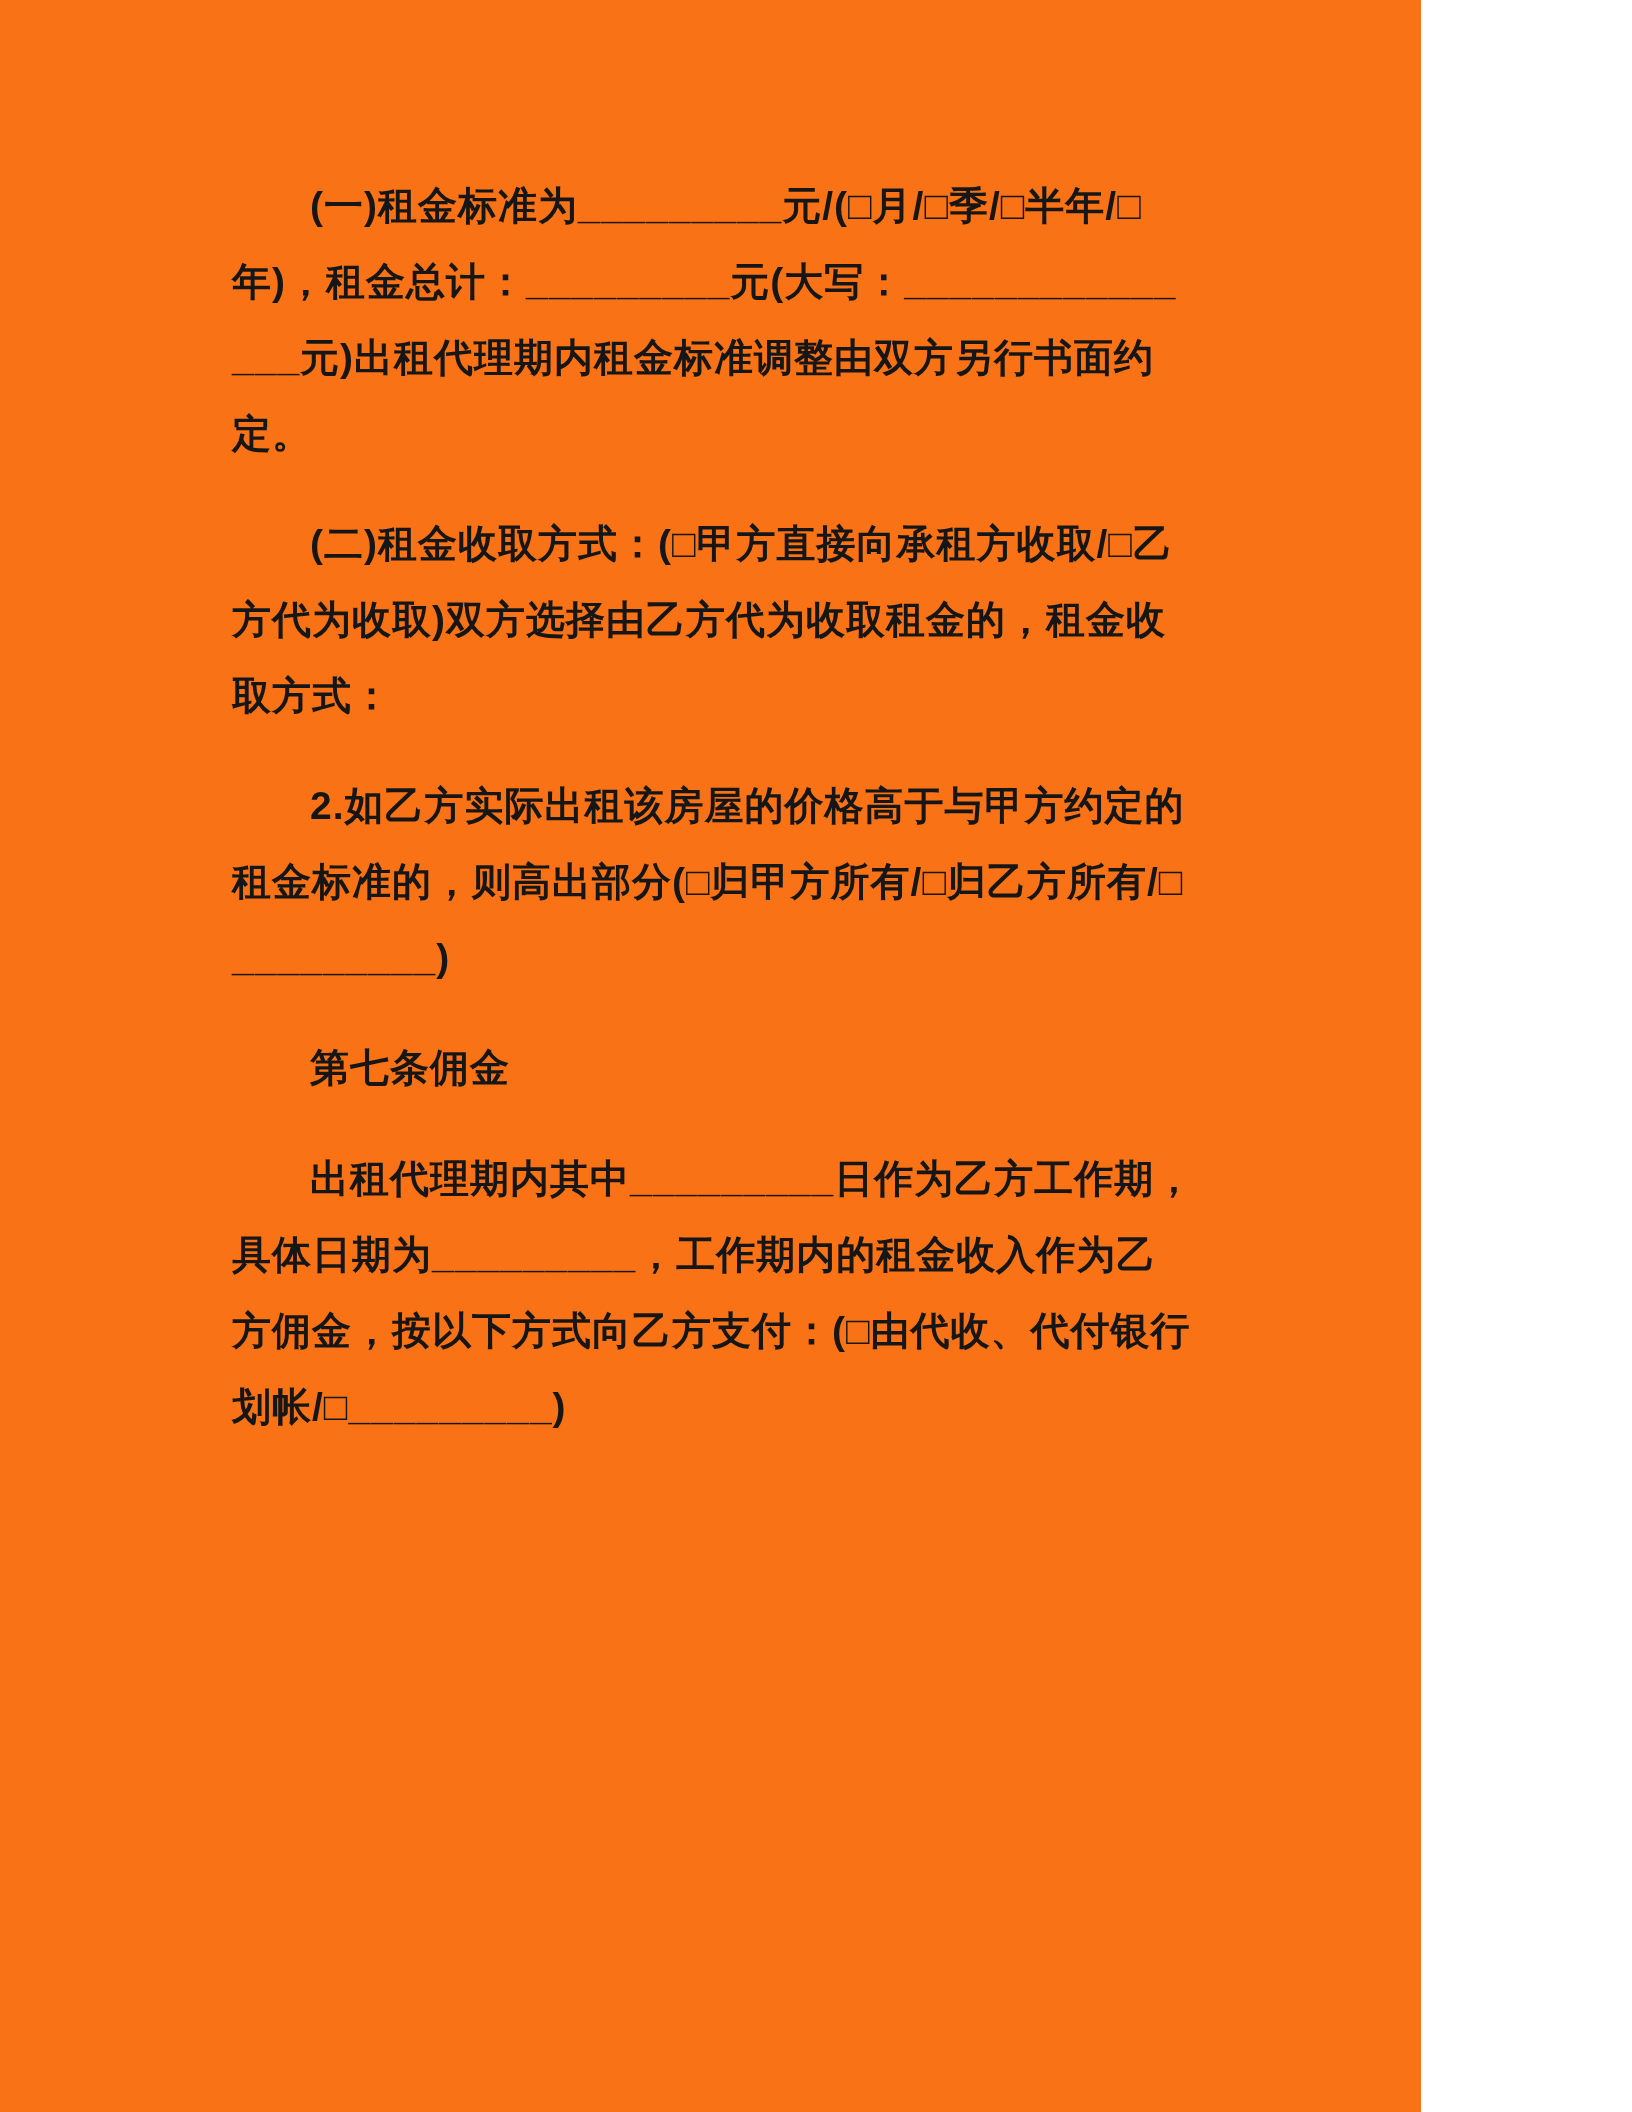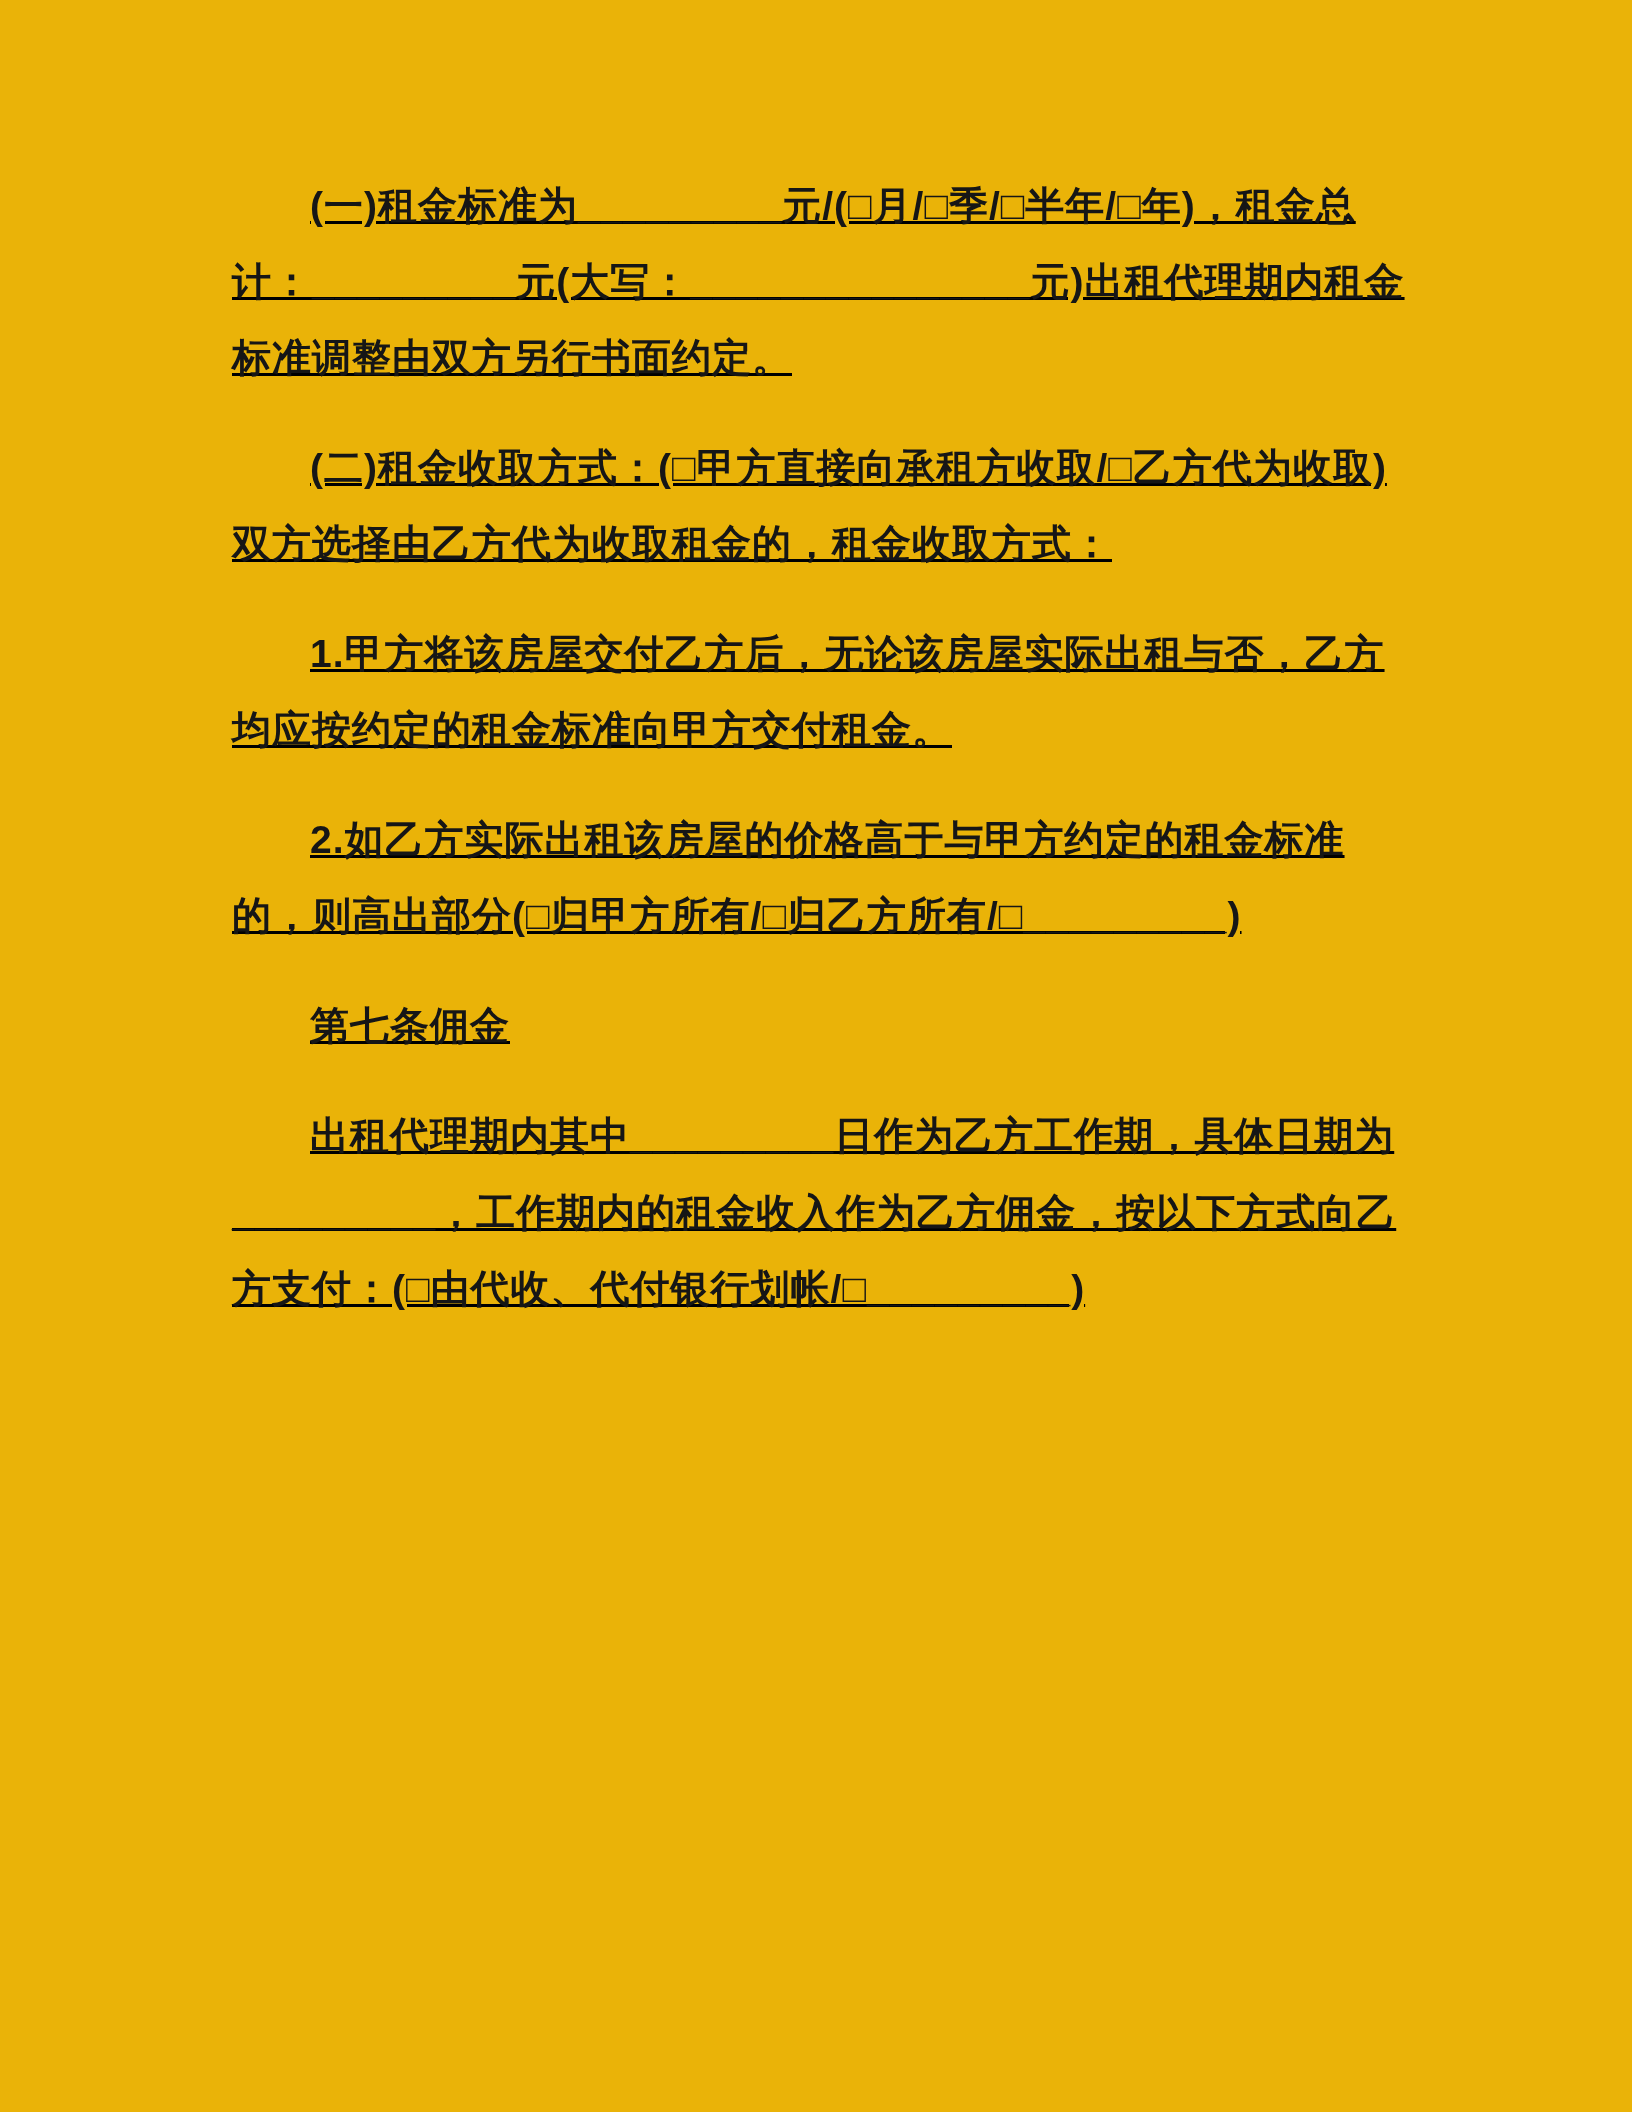--- a/index.html
+++ b/index.html
@@ -10,25 +10,24 @@
     }
     body {
       width: 1632px;
       height: 2112px;
       font-family: "Liberation Sans", sans-serif;
       position: relative;
       overflow: hidden;
     }
     .page {
       box-sizing: border-box;
-      width: 1632px;
+      width: 1421px;
       height: 2112px;
-      background: #eab308;
+      background: #f97316;
       padding: 168px 226px 0 232px;
-      text-decoration: underline;
     }
     .para {
       font-size: 39px;
       font-weight: 700;
       color: #161616;
       line-height: 1.95;
       text-indent: 2em;
       margin: 0 0 34px 0;
       letter-spacing: 1px;
       word-break: break-all;
@@ -39,21 +38,20 @@
     }
   </style>
 </head>
 <body>
 
 <div class="page">
   <p class="para">(一)租金标准为_________元/(□月/□季/□半年/□年)，租金总计：_________元(大写：_______________元)出租代理期内租金标准调整由双方另行书面约定。</p>
 
   <p class="para">(二)租金收取方式：(□甲方直接向承租方收取/□乙方代为收取)双方选择由乙方代为收取租金的，租金收取方式：</p>
 
-  <p class="para">1.甲方将该房屋交付乙方后，无论该房屋实际出租与否，乙方均应按约定的租金标准向甲方交付租金。</p>
 
   <p class="para">2.如乙方实际出租该房屋的价格高于与甲方约定的租金标准的，则高出部分(□归甲方所有/□归乙方所有/□_________)</p>
 
 
 
   <p class="para heading">第七条佣金</p>
 
   <p class="para">出租代理期内其中_________日作为乙方工作期，具体日期为_________，工作期内的租金收入作为乙方佣金，按以下方式向乙方支付：(□由代收、代付银行划帐/□_________)</p>
 </div>
 

